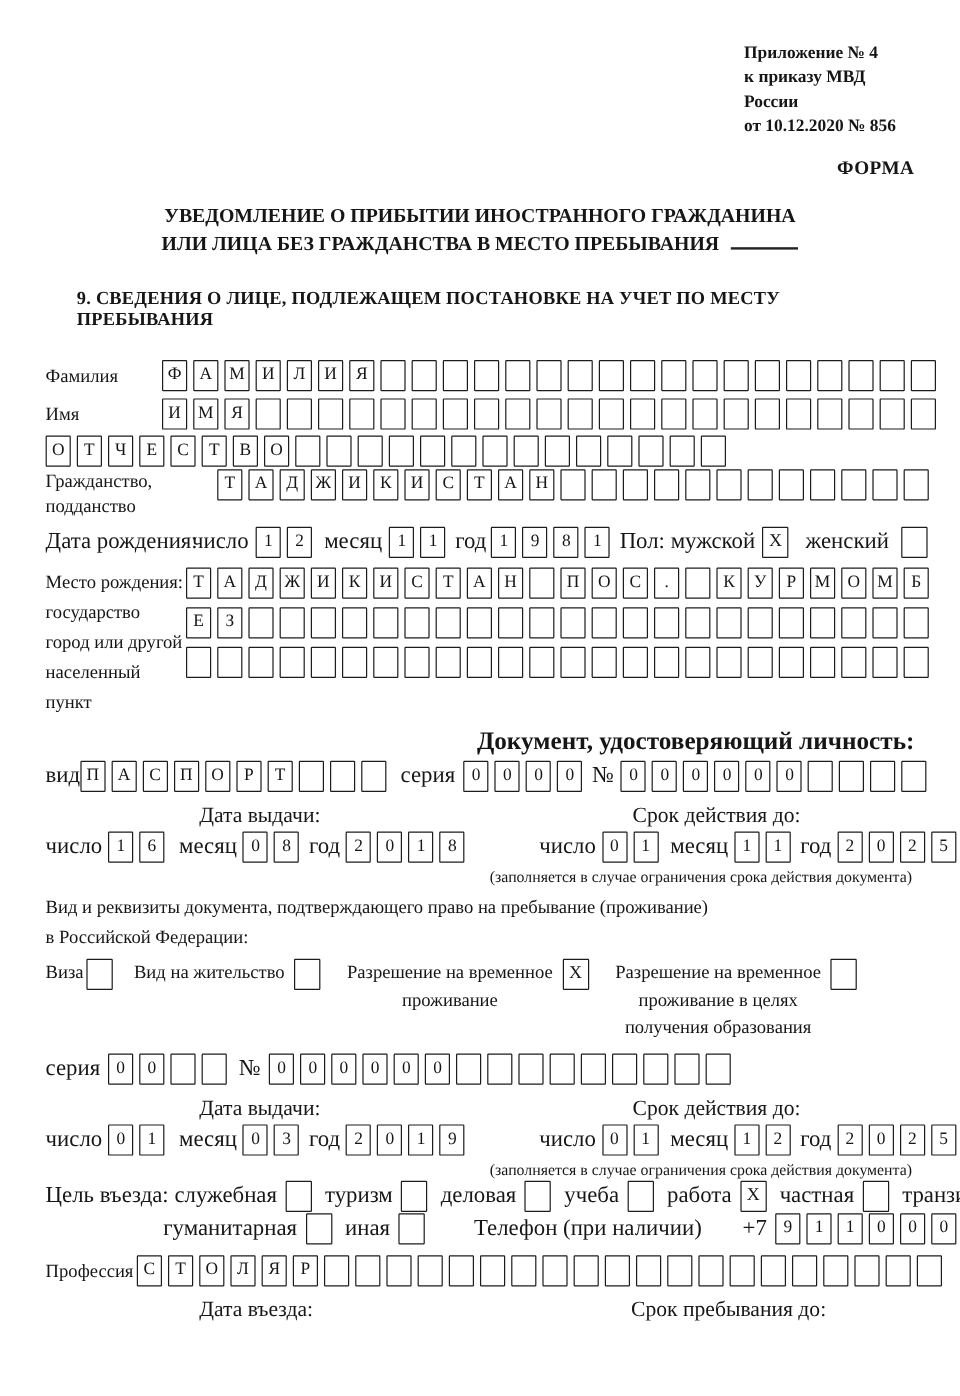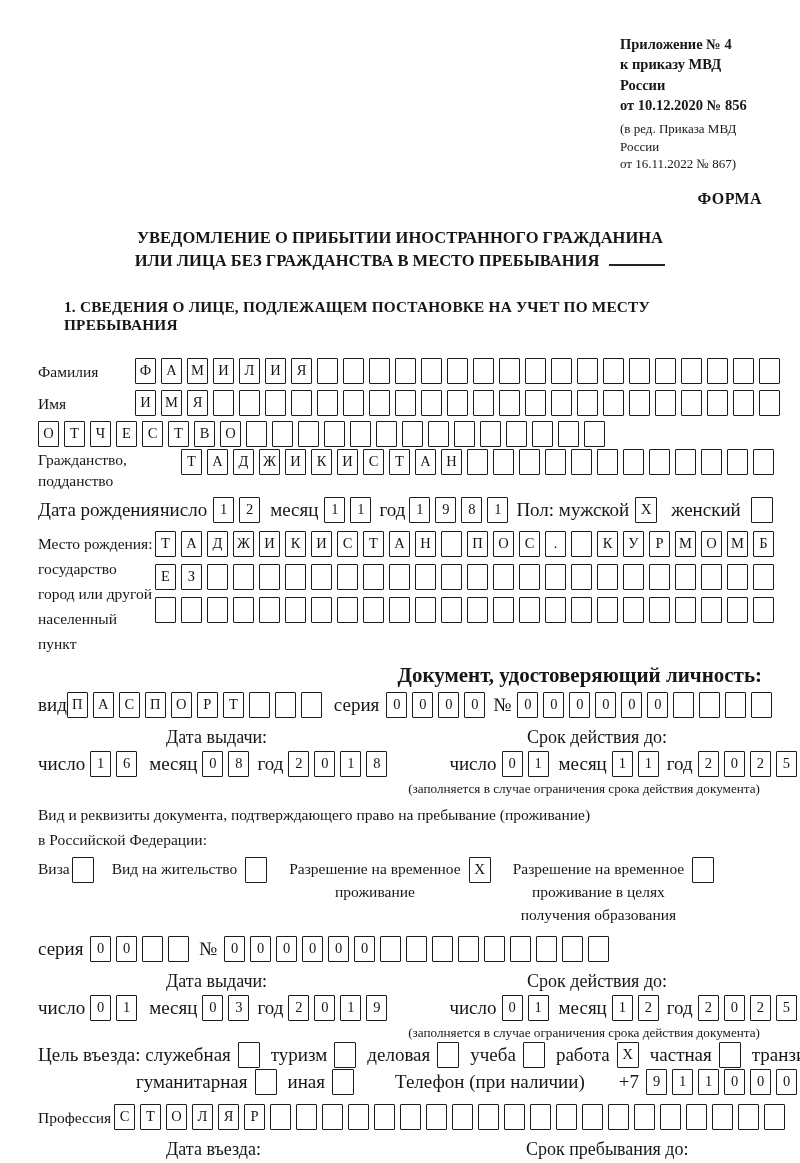--- a/index.html
+++ b/index.html
@@ -59,34 +59,30 @@
 </head>
 <body>
 
 <div class="page">
 
   <div class="hdr">
     <div>Приложение № 4</div>
     <div>к приказу МВД России</div>
     <div>от 10.12.2020 № 856</div>
   </div>
-  <div class="hdr-small">
-    <div>(в ред. Приказа МВД России</div>
-    <div>от 16.11.2022 № 867)</div>
-  </div>
   <div class="forma">ФОРМА</div>
 
   <div class="title">
     <div>УВЕДОМЛЕНИЕ О ПРИБЫТИИ ИНОСТРАННОГО ГРАЖДАНИНА</div>
     <div>
       <span>ИЛИ ЛИЦА БЕЗ ГРАЖДАНСТВА В МЕСТО ПРЕБЫВАНИЯ</span><span class="title-underline"></span>
     </div>
   </div>
 
-  <div class="sec-heading">1. СВЕДЕНИЯ О ЛИЦЕ, ПОДЛЕЖАЩЕМ ПОСТАНОВКЕ НА УЧЕТ ПО МЕСТУ ПРЕБЫВАНИЯ</div>
+  <div class="sec-heading">9. СВЕДЕНИЯ О ЛИЦЕ, ПОДЛЕЖАЩЕМ ПОСТАНОВКЕ НА УЧЕТ ПО МЕСТУ ПРЕБЫВАНИЯ</div>
 
   <div class="row" style="margin-top:24px">
     <div class="label" style="width:97px">Фамилия</div>
     <div class="cells">
         <span class="cell">Ф</span>
         <span class="cell">А</span>
         <span class="cell">М</span>
         <span class="cell">И</span>
         <span class="cell">Л</span>
         <span class="cell">И</span>

